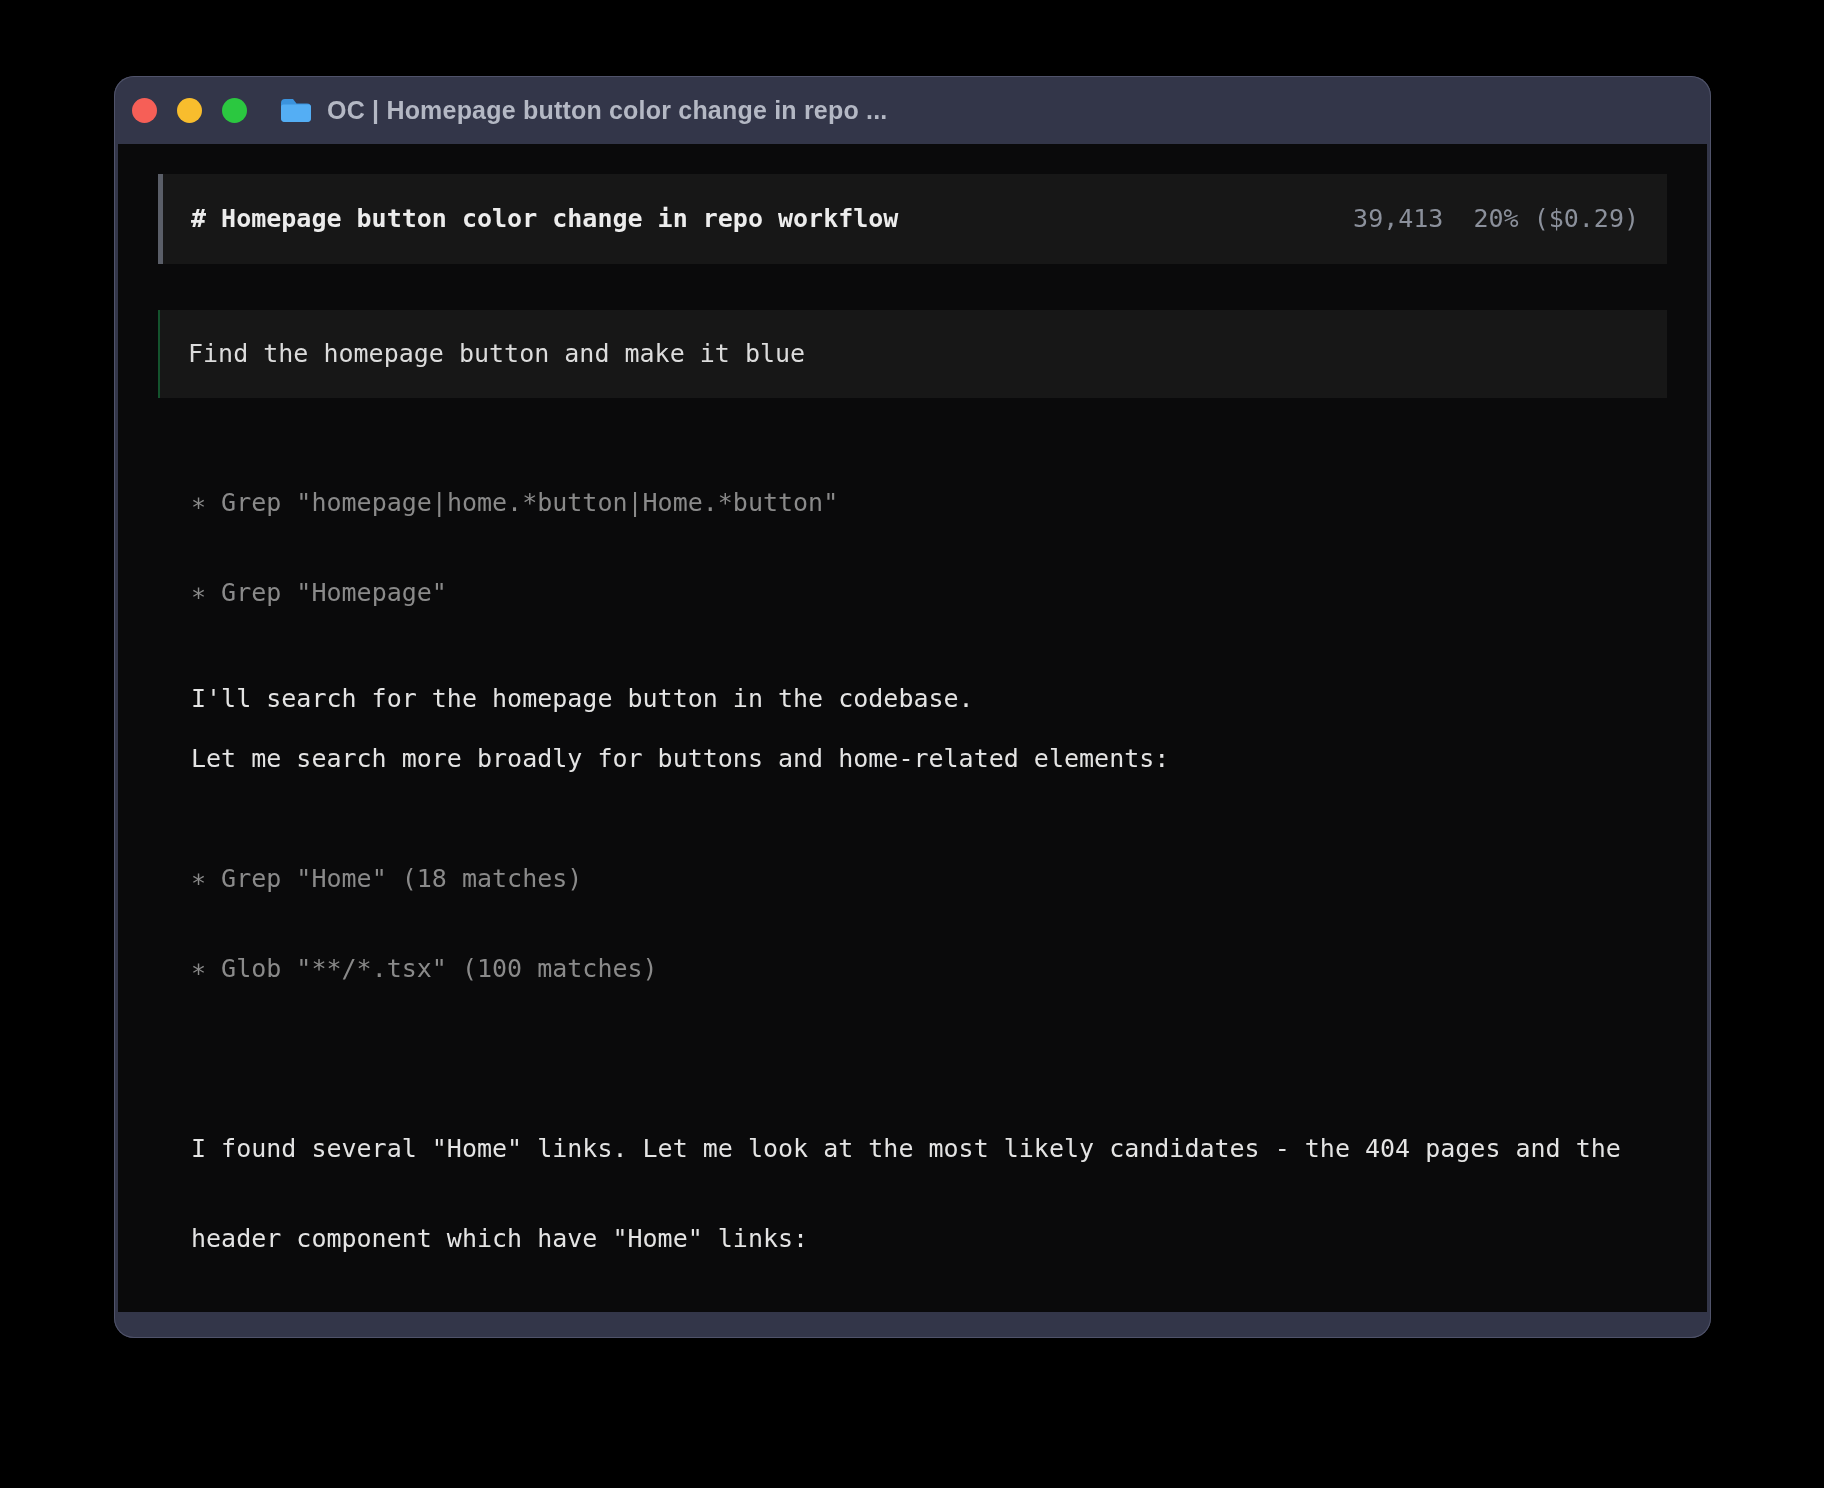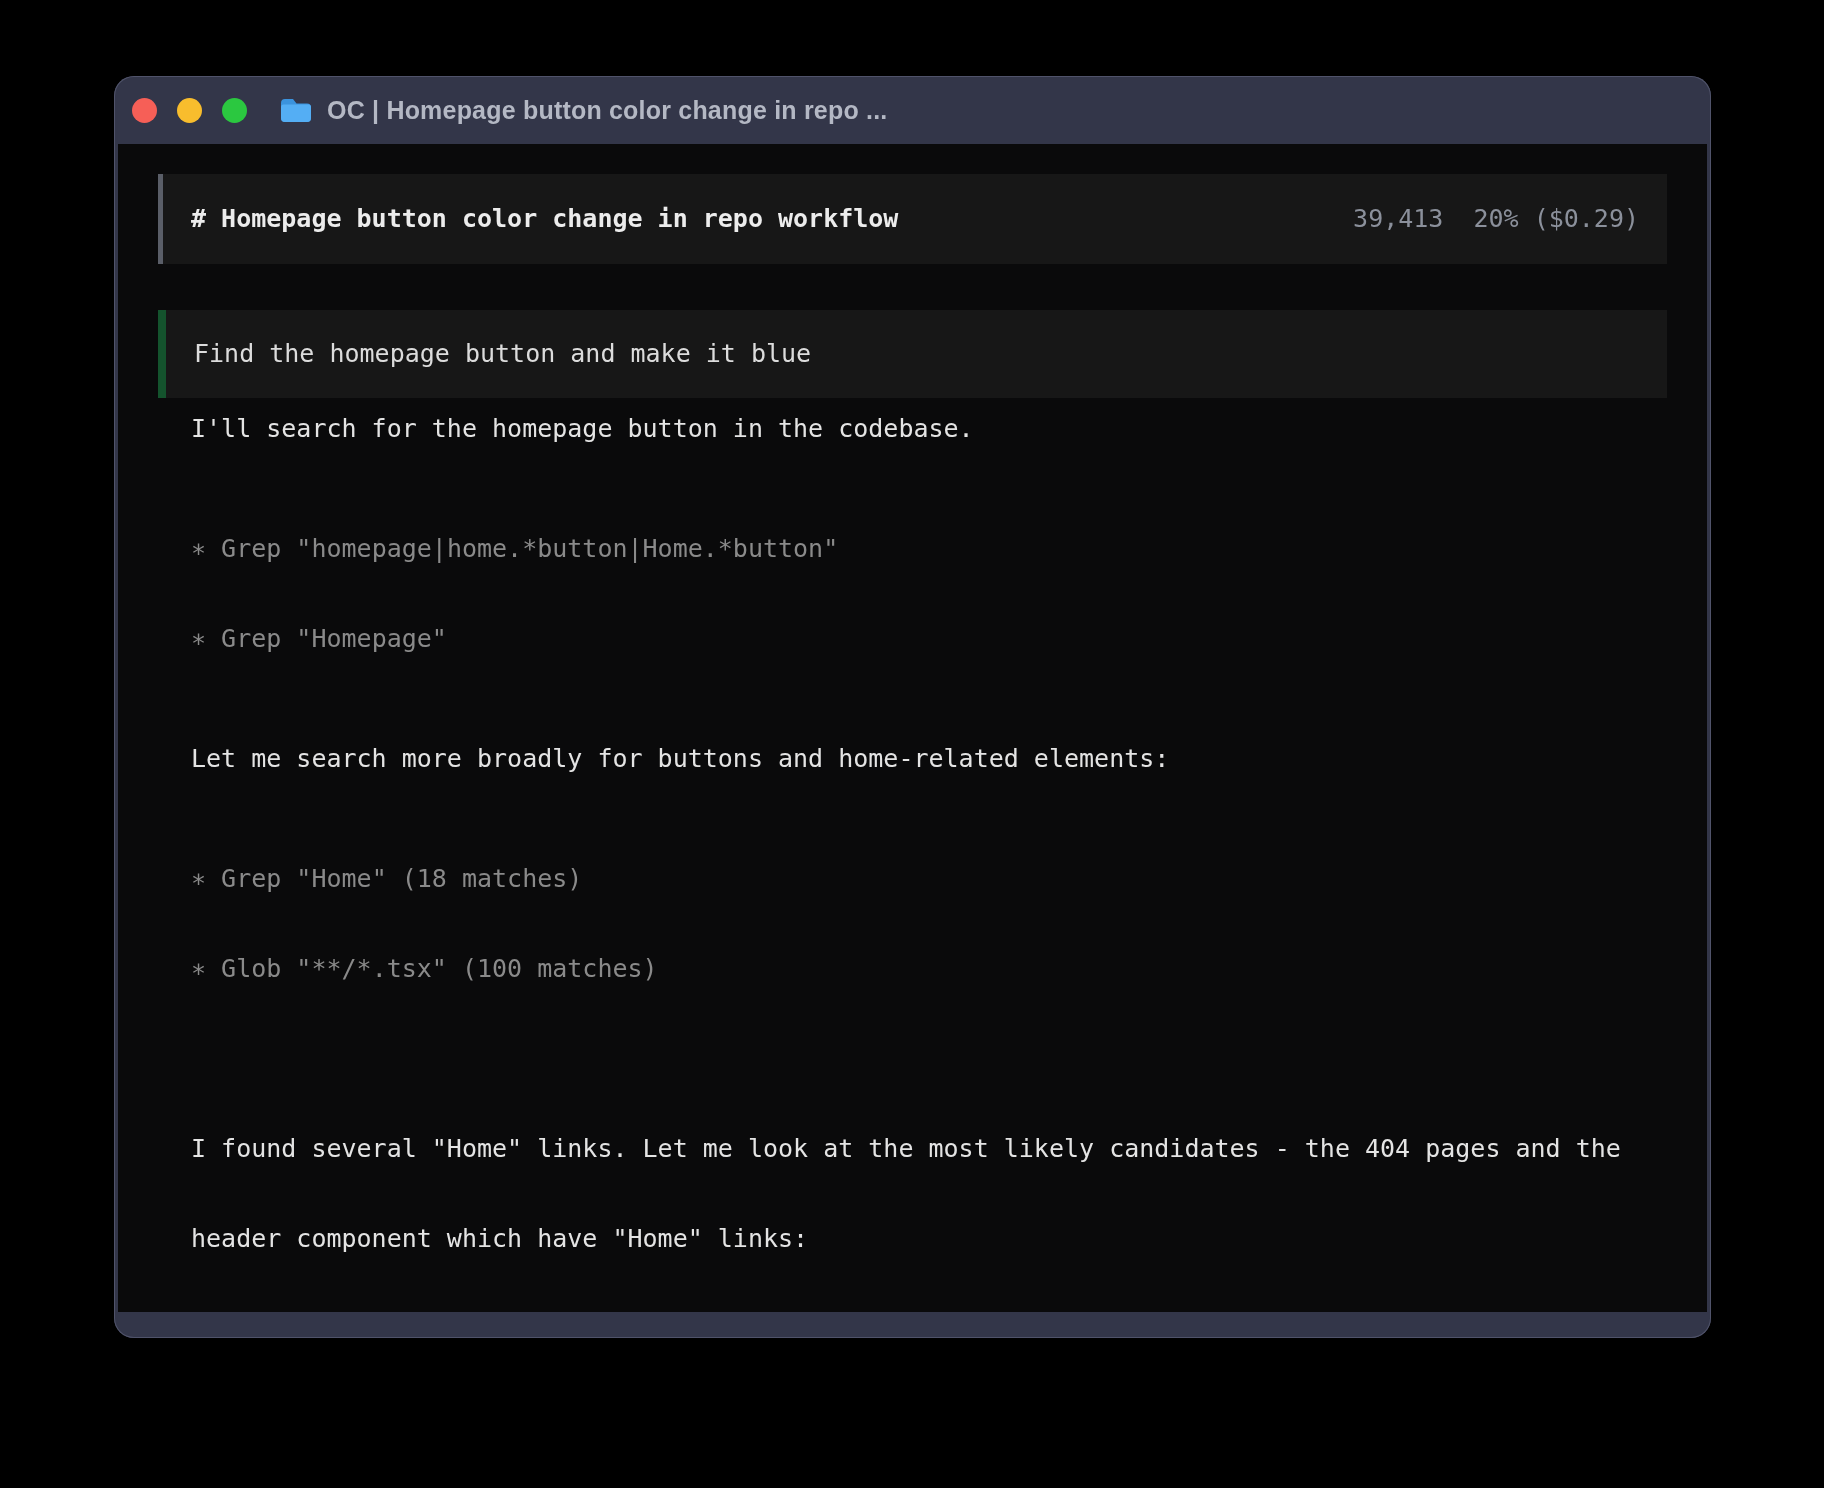--- a/index.html
+++ b/index.html
@@ -38,21 +38,21 @@
     margin-top:30px; height:90px; background:#171717;
     border-left:5px solid #5a5e68; padding:0 28px;
     display:flex; align-items:center; justify-content:space-between;
   }
   .session-title { font-weight:bold; color:#ececec; white-space:pre; }
   .session-stats { color:#8b909b; white-space:pre; }
   .session-stats .gap { display:inline-block; width:30px; }
 
   .user-box {
     margin-top:46px; height:88px; background:#171717;
-    border-left:8px solid #14532d; padding:0 28px;
+    border-left:2px solid #14532d; padding:0 28px;
     display:flex; align-items:center;
   }
   .user-text { color:#dcdcdc; white-space:pre; }
 
   .block { margin-top:30px; margin-left:33px; white-space:pre; }
   .block.first { margin-top:16px; }
   .assistant-text { color:#e4e4e4; }
   .tool-line { color:#8a8a8a; }
 </style>
 </head>
@@ -75,26 +75,26 @@
 
     <div class="session-header">
       <span class="session-title"># Homepage button color change in repo workflow</span>
       <span class="session-stats"><span>39,413</span><span class="gap"></span><span>20% ($0.29)</span></span>
     </div>
 
     <div class="user-box">
       <span class="user-text">Find the homepage button and make it blue</span>
     </div>
 
-    <div class="block first assistant-text">I'll search for the homepage button in the codebase.</div>
-
     <div class="block">
       <div class="tool-line"><span>∗</span><span> Grep "homepage|home.*button|Home.*button"</span></div>
       <div class="tool-line"><span>∗</span><span> Grep "Homepage"</span></div>
     </div>
+
+    <div class="block first assistant-text">I'll search for the homepage button in the codebase.</div>
 
     <div class="block assistant-text">Let me search more broadly for buttons and home-related elements:</div>
 
     <div class="block">
       <div class="tool-line"><span>∗</span><span> Grep "Home" (18 matches)</span></div>
       <div class="tool-line"><span>∗</span><span> Glob "**/*.tsx" (100 matches)</span></div>
     </div>
 
     <div class="block">
       <div class="assistant-text">I found several "Home" links. Let me look at the most likely candidates - the 404 pages and the</div>

